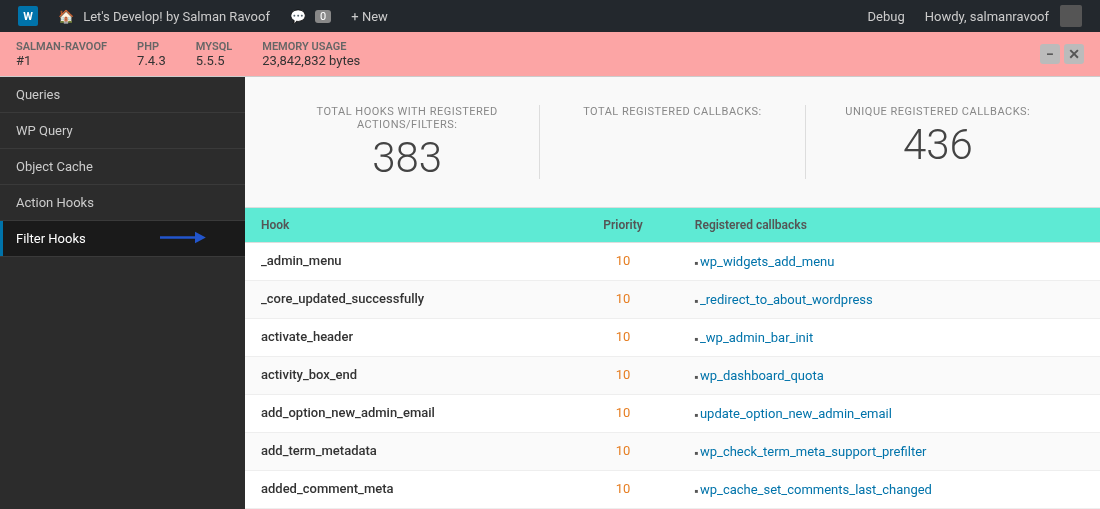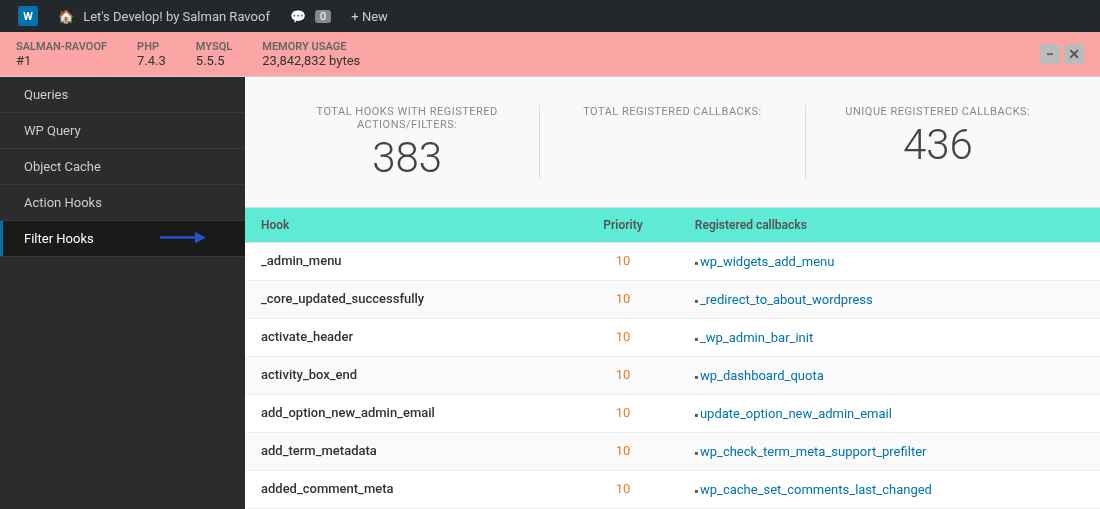--- a/index.html
+++ b/index.html
@@ -57,21 +57,21 @@
 
     
     #sidebar {
       width: 245px;
       background: #2c2c2c;
       flex-shrink: 0;
       overflow-y: auto;
     }
     .sidebar-item {
       display: flex; align-items: center;
-      padding: 10px 24px;
+      padding: 10px 16px;
       color: #ccc;
       cursor: pointer;
       font-size: 13px;
       border-bottom: 1px solid #3a3a3a;
       position: relative;
     }
     .sidebar-item.active { background: #1a1a1a; color: #fff; }
     .sidebar-item.active::after {
       content: '';
       position: absolute;
@@ -204,20 +204,29 @@
     <div class="adminbar-item">
       <span style="margin-right:4px;">🏠</span>
       <span>Let's Develop! by Salman Ravoof</span>
     </div>
     <div class="adminbar-item">
       <span>💬</span>
       <span class="comment-badge">0</span>
     </div>
     <div class="adminbar-item">
       <span>+ New</span>
+    </div>
+  </div>
+  <div class="adminbar-right">
+    <div class="adminbar-item">
+      <span>Debug</span>
+    </div>
+    <div class="adminbar-item">
+      <span>Howdy, salmanravoof</span>
+      <span style="width:22px;height:22px;background:#555;border-radius:2px;margin-left:6px;display:inline-block;"></span>
     </div>
   </div>
 </div>
 
 <div id="sysbar">
   <div class="sysbar-item">
     <span class="sysbar-label">SALMAN-RAVOOF</span>
     <span class="sysbar-value">#1</span>
   </div>
   <div class="sysbar-item">

